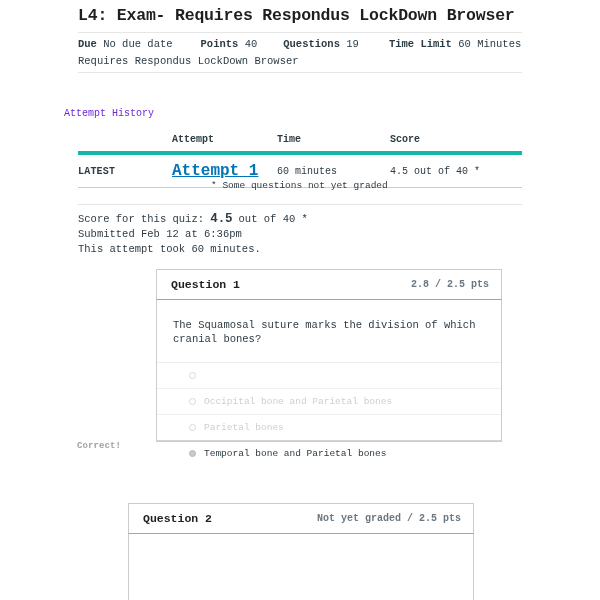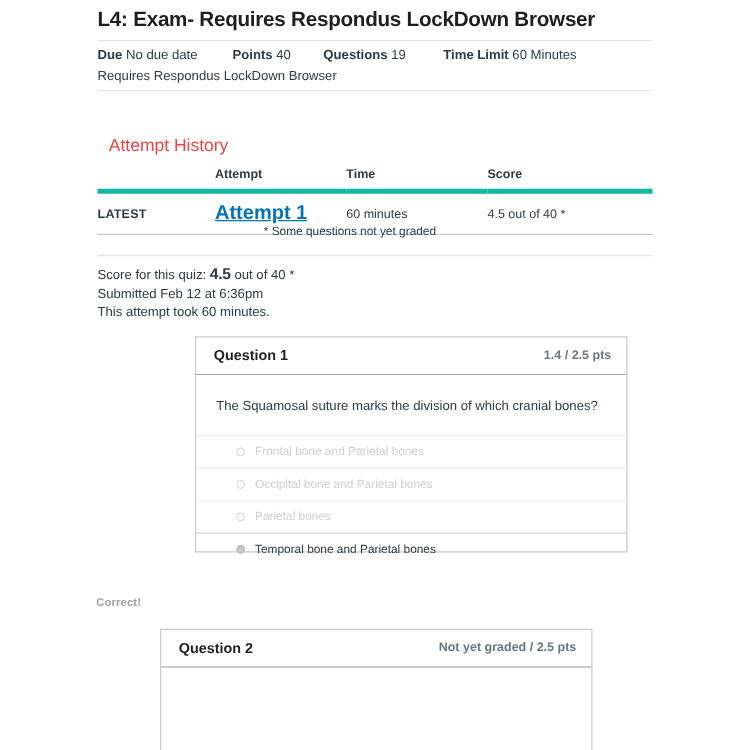--- a/index.html
+++ b/index.html
@@ -14,20 +14,21 @@
     font-family: "Liberation Sans", sans-serif;
     color: #2d3b45;
     -webkit-font-smoothing: antialiased;
   }
 
   .page {
     position: relative;
     width: 600px;
     height: 600px;
     box-sizing: border-box;
+    font-family: Liberation Mono, monospace;
   }
 
   
   .quiz-title {
     position: absolute;
     left: 78px;
     top: 6px;
     width: 470px;
     font-size: 16.5px;
     font-weight: bold;
@@ -67,25 +68,25 @@
     position: absolute;
     left: 78px;
     top: 55px;
     font-size: 10.5px;
     color: #2d3b45;
   }
 
   
   .section-title {
     position: absolute;
-    left: 87px;
+    left: 64px;
     top: 108px;
-    font-size: 14px;
+    font-size: 10px;
     font-weight: normal;
-    color: #ef4444;
+    color: #6d28d9;
   }
 
   .history-table {
     position: absolute;
     left: 78px;
     top: 134px;
     width: 444px;
     border-collapse: collapse;
     font-size: 10px;
   }
@@ -232,21 +233,20 @@
   }
 
   .correct-flag {
     position: absolute;
     left: 77px;
     top: 441px;
     font-size: 9px;
     font-weight: bold;
     color: #9aa3a9;
     letter-spacing: 0.1px;
-    margin-top: 36px;
   }
 </style>
 </head>
 <body>
 
 <div class="page">
 
   <div class="quiz-title">L4: Exam- Requires Respondus LockDown Browser</div>
 
   <div class="rule r1"></div>
@@ -286,28 +286,27 @@
 
   <div class="score-block">
     <div><span>Score for this quiz:</span> <span class="score-big">4.5</span> <span>out of 40 *</span></div>
     <div>Submitted Feb 12 at 6:36pm</div>
     <div>This attempt took 60 minutes.</div>
   </div>
 
   <div class="question-wrap q1">
     <div class="q-header">
       <span class="q-name">Question 1</span>
-      <span class="q-points">1.4 / 2.5 pts</span>
+      <span class="q-points">2.8 / 2.5 pts</span>
     </div>
     <div class="q-body">
       <div class="q-text">The Squamosal suture marks the division of which cranial bones?</div>
       <div class="answers">
         <div class="answer">
           <span class="radio"></span>
-          <span class="answer-label">Frontal bone and Parietal bones</span>
         </div>
         <div class="answer">
           <span class="radio"></span>
           <span class="answer-label">Occipital bone and Parietal bones</span>
         </div>
         <div class="answer">
           <span class="radio"></span>
           <span class="answer-label">Parietal bones</span>
         </div>
         <div class="answer selected">

